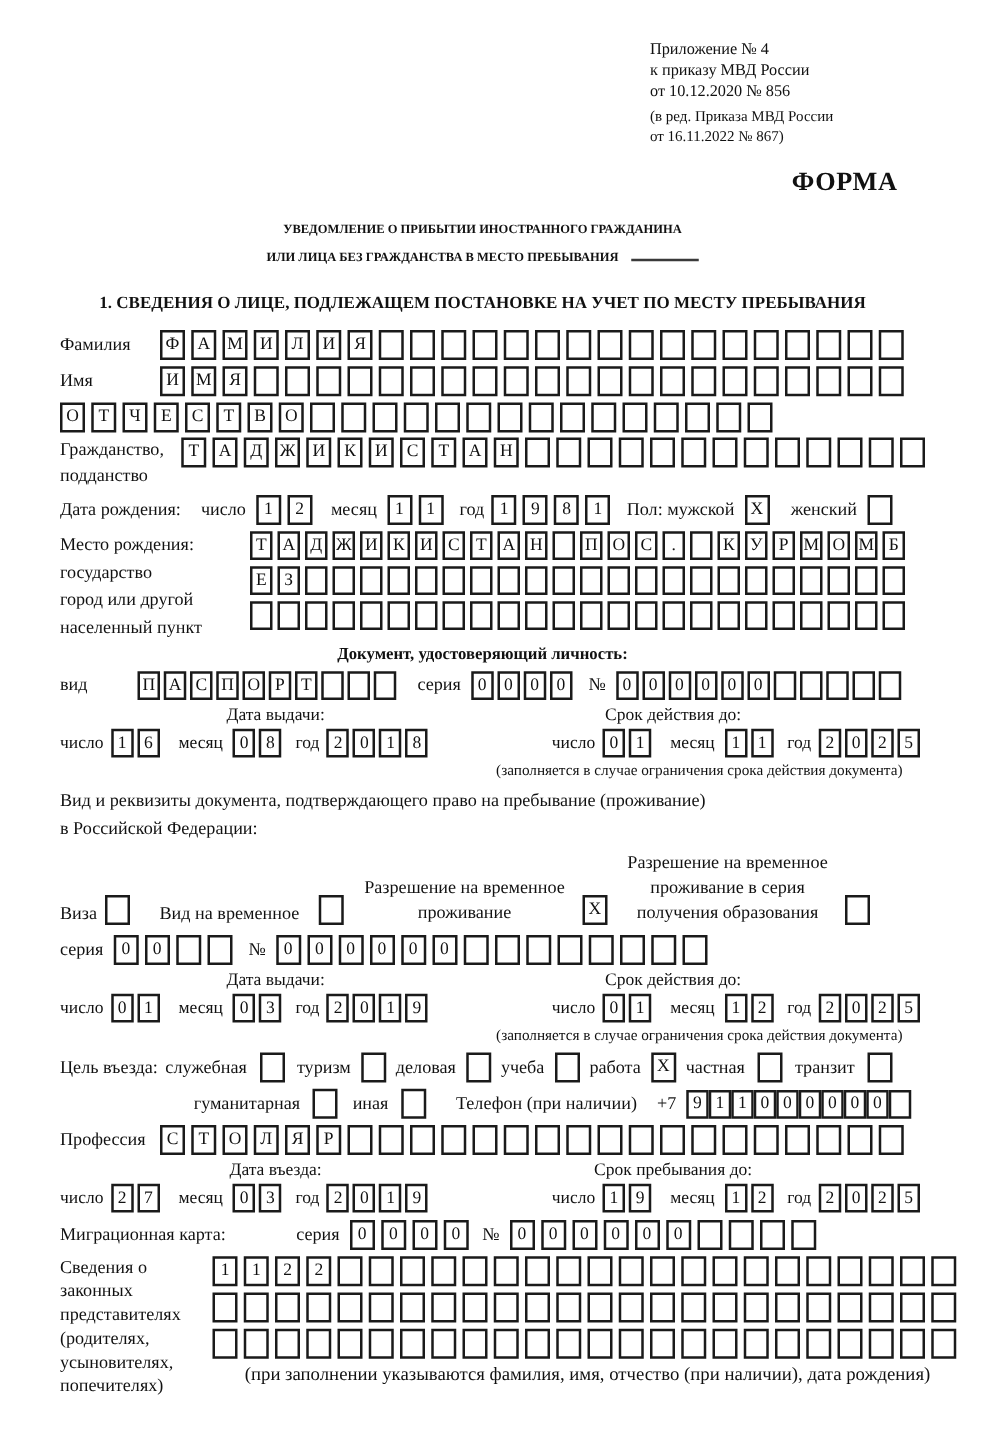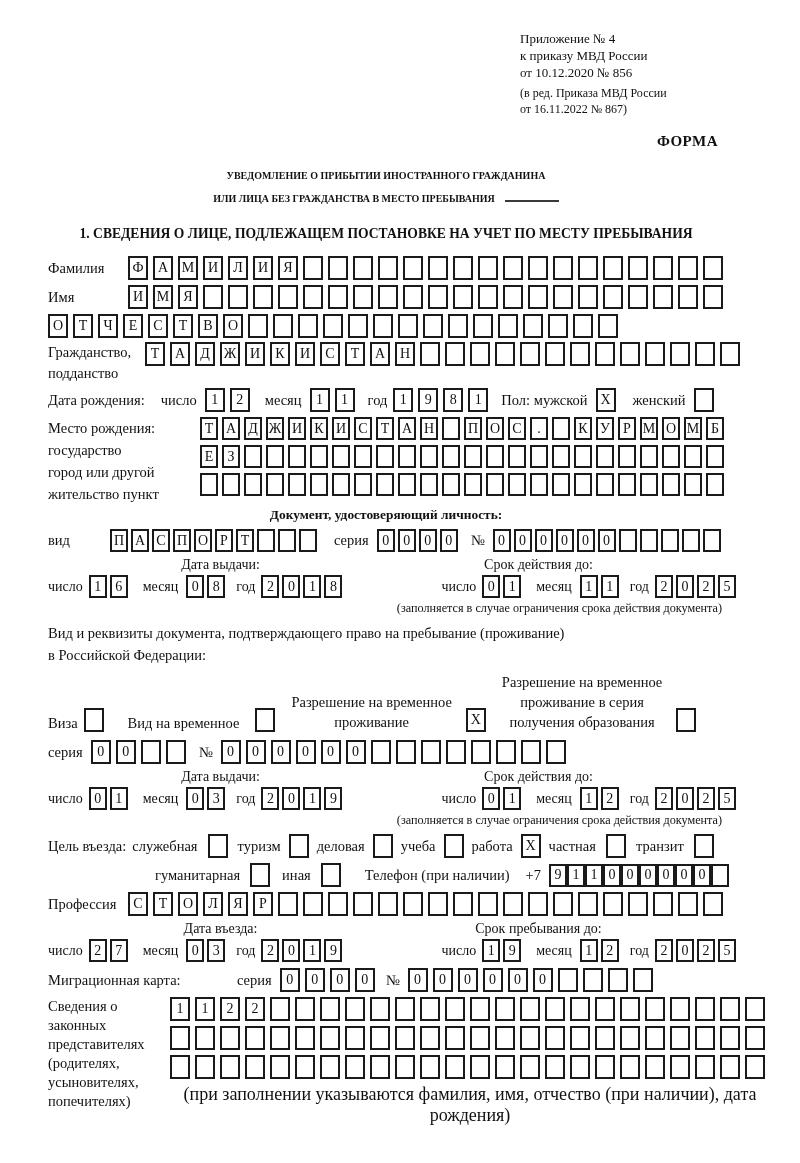--- a/index.html
+++ b/index.html
@@ -6,21 +6,21 @@
   body{
     width:800px;height:1163px;background:#fff;color:#111;
     font-family:"Liberation Serif","DejaVu Serif",serif;
     overflow:hidden;
   }
   .page{box-sizing:border-box;width:752px;height:1163px;padding:30px 28px 0 48px;}
 
   
   .annex{width:190px;margin-left:auto;margin-right:14px;font-size:13px;line-height:17px;}
   .annex .small{font-size:12px;line-height:16px;margin-top:4px;}
-  .forma{text-align:right;font-weight:bold;font-size:15px;letter-spacing:.5px;margin:16px 6px 0 0;}
+  .forma{text-align:right;font-weight:bold;font-size:21px;letter-spacing:.5px;margin:16px 6px 0 0;}
 
   
   .title{margin-top:14px;text-align:center;font-weight:bold;font-size:10px;line-height:23px;}
   .blank{display:inline-block;width:54px;border-bottom:2.5px solid #3a3a3a;height:12px;margin-left:10px;}
   .sec1{margin-top:16px;margin-bottom:14px;text-align:center;font-weight:bold;font-size:13.6px;}
 
   
   .cellrow{display:inline-flex;flex:none;}
   .cell{
     display:inline-flex;flex:none;align-items:center;justify-content:center;
@@ -64,21 +64,21 @@
   .dates .note{text-align:right;font-size:12.2px;margin-top:3px;margin-right:2px;}
 
   .intro{font-size:14.5px;line-height:22px;margin:4px 0 6px 0;}
 
   
   .permits{display:flex;align-items:flex-end;font-size:14.5px;margin-bottom:8px;}
   .permits .plabel{text-align:center;line-height:20px;}
   .permits .cell{margin-right:0;}
 
   .purpose .cell{margin-right:0;}
-  .gnote{font-size:18px;text-align:center;margin-top:2px;}
+  .gnote{font-size:15px;text-align:center;margin-top:2px;}
 </style>
 </head>
 <body>
 
 <div class="page">
 
   <div class="annex">
     <div>Приложение № 4</div>
     <div>к приказу МВД России</div>
     <div>от 10.12.2020 № 856</div>
@@ -246,21 +246,21 @@
     <span class="cellrow">
         <span class="cell"></span>
       </span>
   </div>
 
   <div class="twocol">
     <div class="labels" style="width:152px">
       <div>Место рождения:</div>
       <div>государство</div>
       <div>город или другой</div>
-      <div>жительство пункт</div>
+      <div>населенный пункт</div>
     </div>
     <div class="rows tight">
       <div class="cellrow">
           <span class="cell">Т</span>
           <span class="cell">А</span>
           <span class="cell">Д</span>
           <span class="cell">Ж</span>
           <span class="cell">И</span>
           <span class="cell">К</span>
           <span class="cell">И</span>

